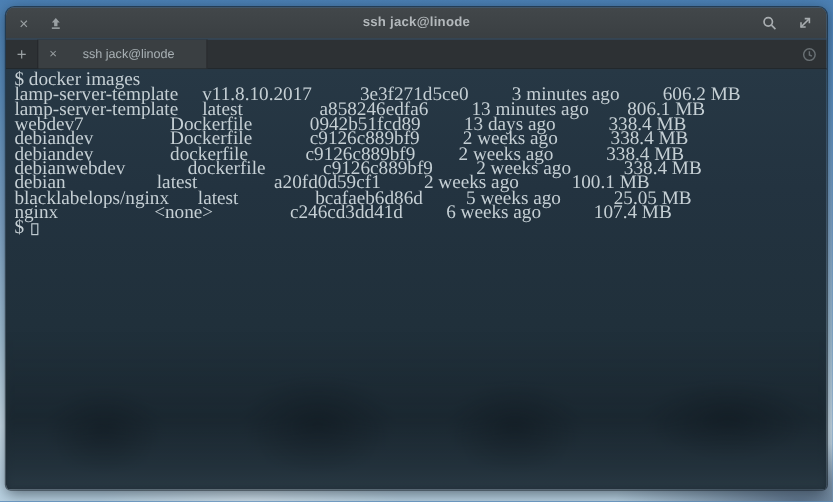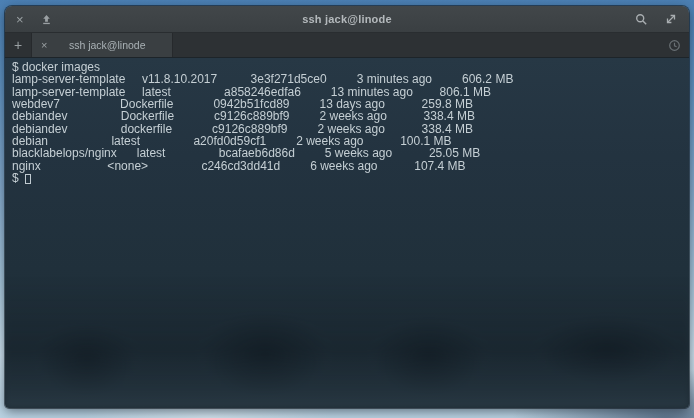--- a/index.html
+++ b/index.html
@@ -59,21 +59,21 @@
     white-space:nowrap; overflow:hidden;
   }
   .tab-spacer { flex:1; }
   .history-btn { width:30px; display:flex; align-items:center; justify-content:center; }
 
   
   .terminal {
     position:relative; flex:1; overflow:hidden;
     background:linear-gradient(180deg,#273845 0%, #233340 28%, #20303b 60%, #1e2b34 100%);
     padding:3px 0 0 7px;
-    font-family:Liberation Sans, sans-serif; font-size:12px; color:#c5cfd4;
+    font-family:Liberation Serif, serif; font-size:16px; color:#c5cfd4;
   }
   .silhouettes {
     position:absolute; left:0; right:0; bottom:0; height:130px; pointer-events:none;
     background:
       radial-gradient(70px 52px at 12% 62%, rgba(9,16,22,.34), transparent 70%),
       radial-gradient(90px 60px at 38% 58%, rgba(9,16,22,.38), transparent 70%),
       radial-gradient(80px 55px at 62% 60%, rgba(9,16,22,.36), transparent 70%),
       radial-gradient(100px 48px at 88% 55%, rgba(9,16,22,.38), transparent 70%),
       linear-gradient(180deg, transparent 0%, rgba(10,18,24,.22) 55%, rgba(44,62,74,.30) 86%, rgba(72,96,110,.26) 100%);
     filter:blur(3px);
@@ -135,23 +135,24 @@
         </svg>
       </span>
     </div>
 
     <div class="terminal">
       <div class="silhouettes"></div>
       <div id="term-lines">
           <div class="tline">$ docker images</div>
           <div class="tline">lamp-server-template     v11.8.10.2017          3e3f271d5ce0         3 minutes ago         606.2 MB</div>
           <div class="tline">lamp-server-template     latest                a858246edfa6         13 minutes ago        806.1 MB</div>
-          <div class="tline">webdev7                  Dockerfile            0942b51fcd89         13 days ago           259.8 MB</div>
+          <div class="tline">webdev7                  Dockerfile            0942b51fcd89         13 days ago           338.4 MB</div>
           <div class="tline">debiandev                Dockerfile            c9126c889bf9         2 weeks ago           338.4 MB</div>
           <div class="tline">debiandev                dockerfile            c9126c889bf9         2 weeks ago           338.4 MB</div>
+          <div class="tline">debianwebdev             dockerfile            c9126c889bf9         2 weeks ago           338.4 MB</div>
           <div class="tline">debian                   latest                a20fd0d59cf1         2 weeks ago           100.1 MB</div>
           <div class="tline">blacklabelops/nginx      latest                bcafaeb6d86d         5 weeks ago           25.05 MB</div>
           <div class="tline">nginx                    &lt;none&gt;                c246cd3dd41d         6 weeks ago           107.4 MB</div>
         </div>
       <div class="tline"><span>$</span><span class="cursor"></span></div>
     </div>
 
   </div>
 </div>
 

